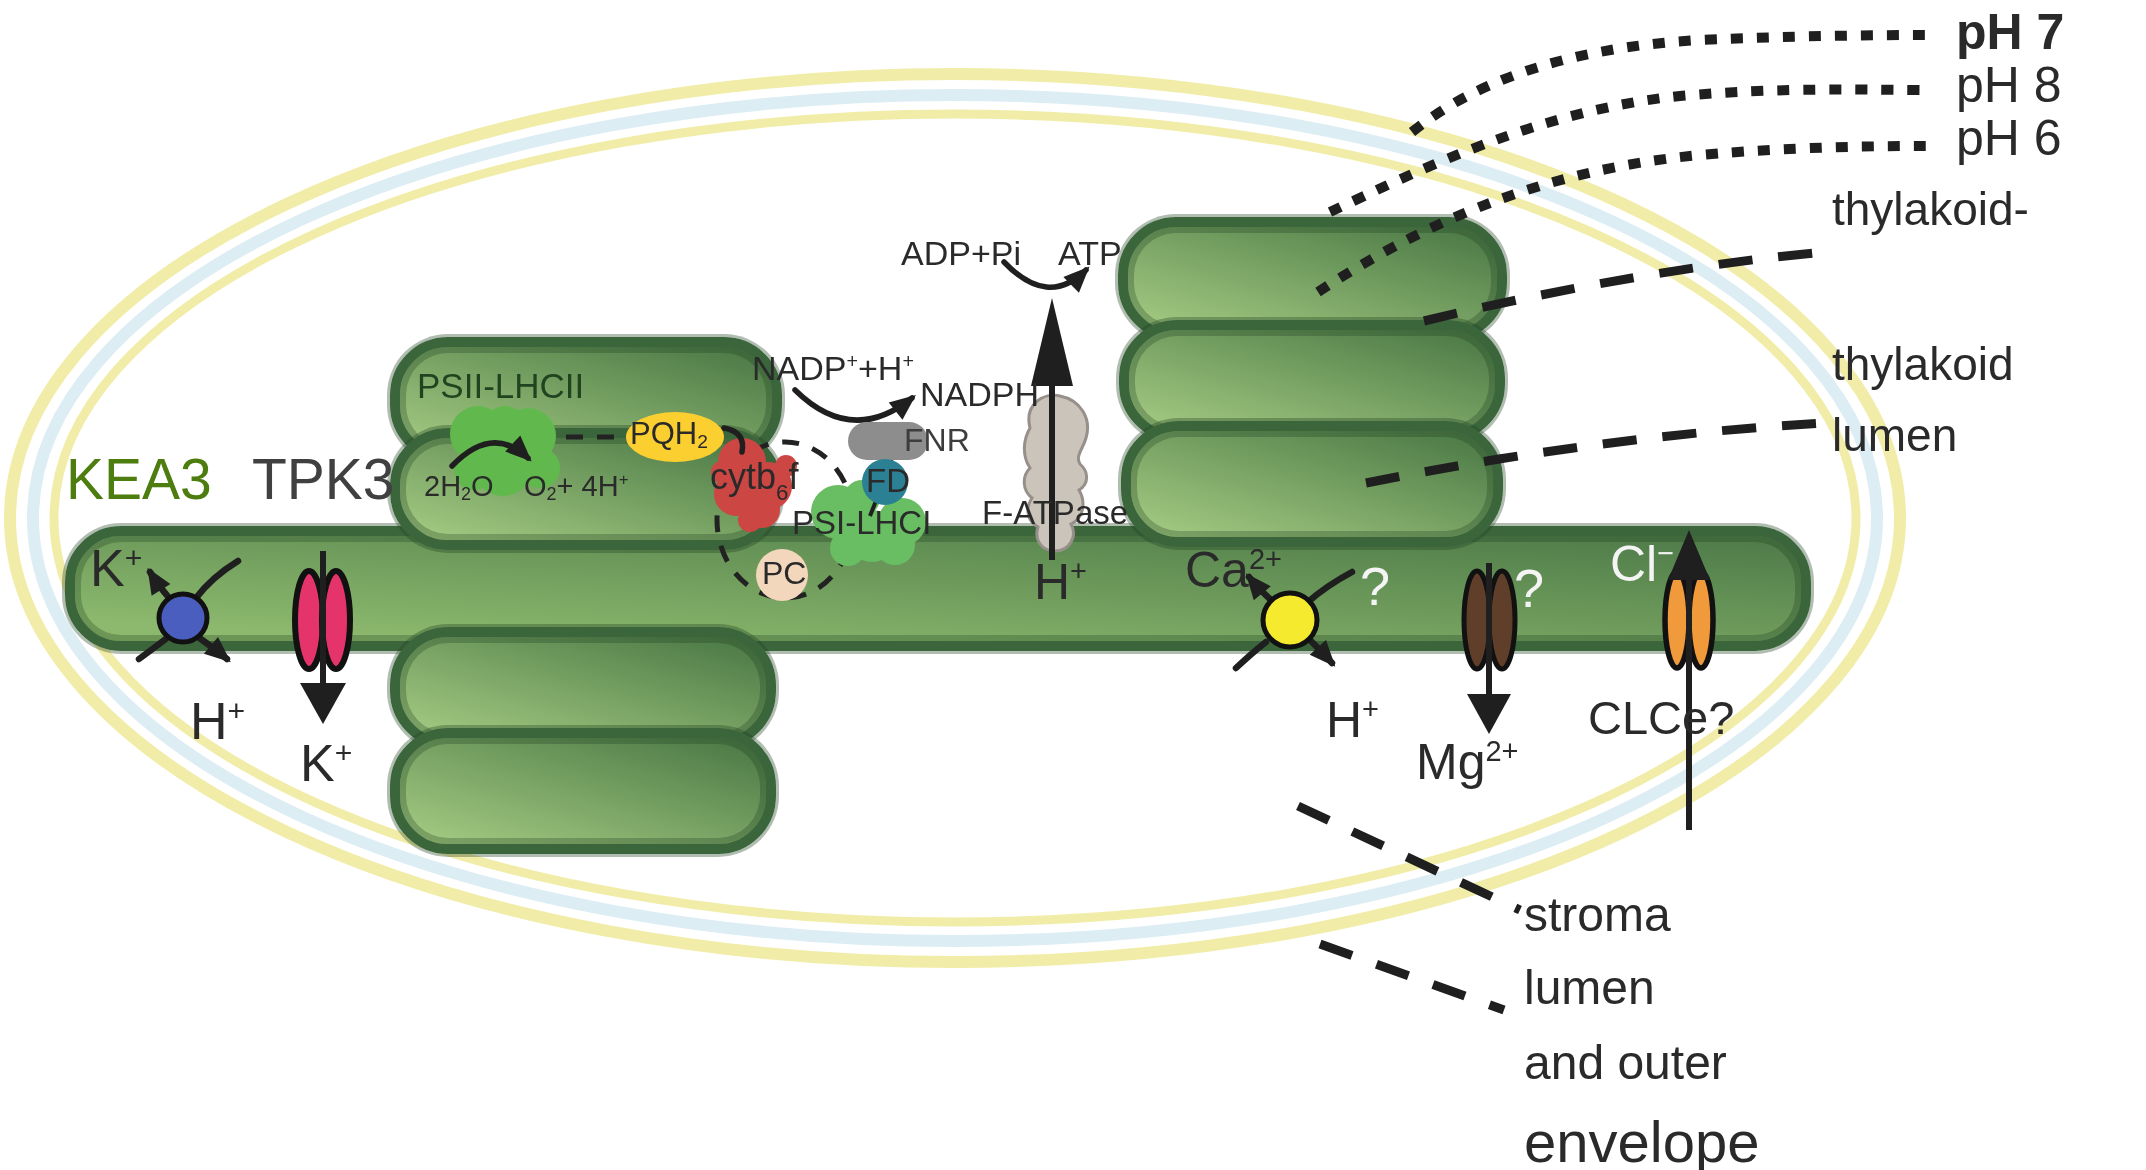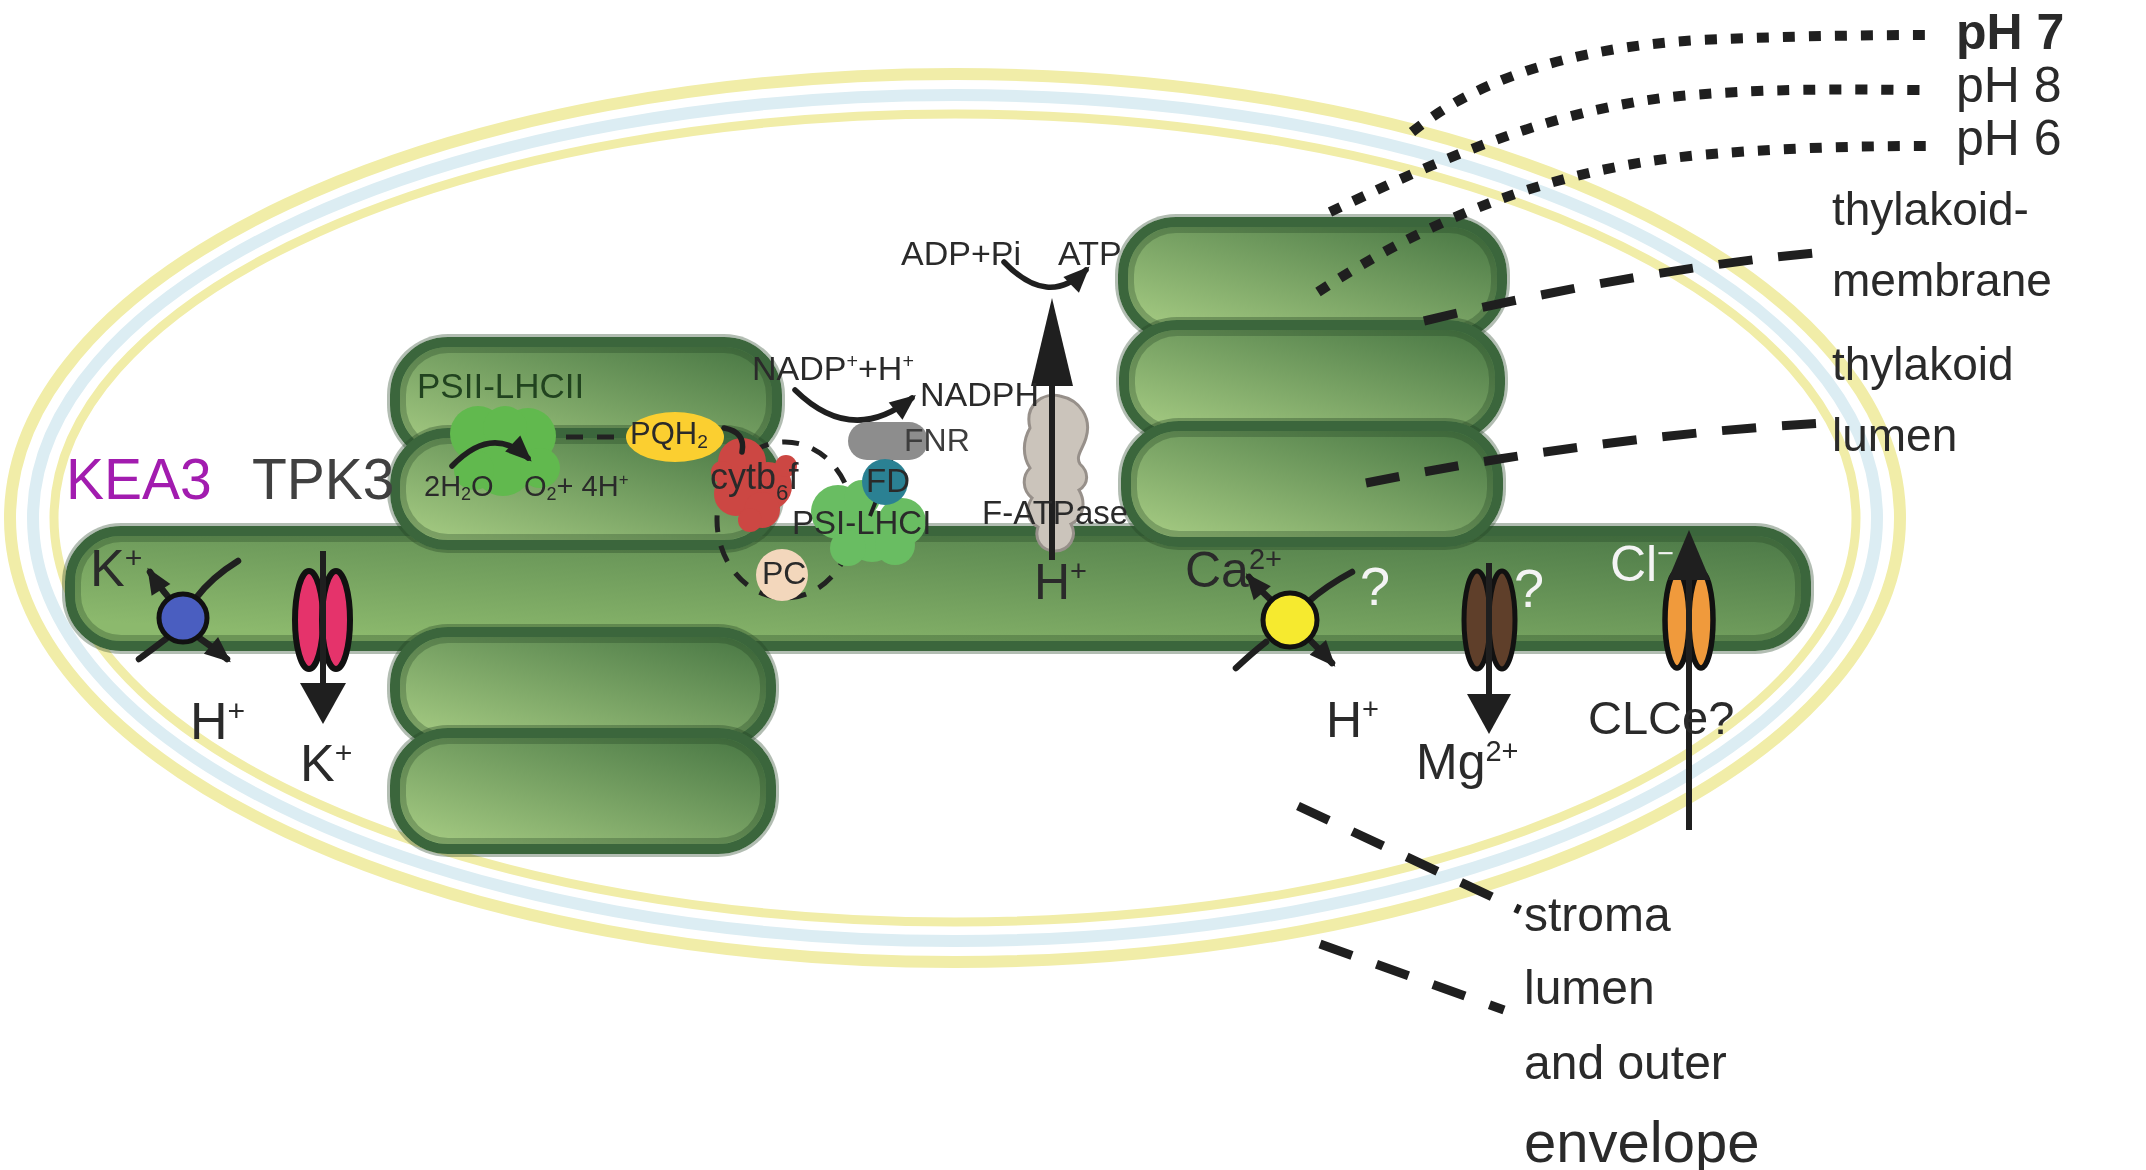--- a/index.html
+++ b/index.html
@@ -152,30 +152,29 @@
       <polygon class="head" points="1689,530 1668,580 1710,580"></polygon>
       <line class="shaft" x1="1689" y1="575" x2="1689" y2="660"></line>
     </g>
   </svg>
 
   <div class="lbl" style="left:1956px;top:6px;font-size:50px;font-weight:bold;">pH 7</div>
   <div class="lbl" style="left:1956px;top:59px;font-size:50px;">pH 8</div>
   <div class="lbl" style="left:1956px;top:112px;font-size:50px;">pH 6</div>
 
   <div class="lbl" style="left:1832px;top:185px;font-size:46px;">thylakoid-</div>
-  <div class="lbl" style="left:1832px;top:256px;font-size:46px;">membrane</div>
   <div class="lbl" style="left:1832px;top:340px;font-size:46px;">thylakoid</div>
   <div class="lbl" style="left:1832px;top:411px;font-size:46px;">lumen</div>
 
   <div class="lbl" style="left:1524px;top:890px;font-size:48px;">stroma</div>
   <div class="lbl" style="left:1524px;top:963px;font-size:48px;">lumen</div>
   <div class="lbl" style="left:1524px;top:1038px;font-size:48px;">and outer</div>
   <div class="lbl" style="left:1524px;top:1112px;font-size:58px;">envelope</div>
 
-  <div class="lbl" style="left:66px;top:450px;font-size:57px;color:#a21caf;">KEA3</div>
+  <div class="lbl" style="left:66px;top:450px;font-size:57px;color:#4d7c0f;">KEA3</div>
   <div class="lbl" style="left:252px;top:450px;font-size:57px;color:#404040;">TPK3</div>
 
   <div class="lbl" style="left:417px;top:368px;font-size:35px;color:var(--psii-label);">PSII-LHCII</div>
 
   <div class="lbl" style="left:424px;top:471px;font-size:29px;"><span>2H</span><span class="sub">2</span><span>O</span></div>
   <div class="lbl" style="left:524px;top:471px;font-size:29px;"><span>O</span><span class="sub">2</span><span>+ 4H</span><span class="sup">+</span></div>
 
   <div class="lbl" style="left:630px;top:418px;font-size:31px;"><span>PQH</span><span class="sub">2</span></div>
   <div class="lbl" style="left:710px;top:458px;font-size:36px;"><span>cytb</span><span class="sub" style="vertical-align:-45%;">6</span><span>f</span></div>
 

